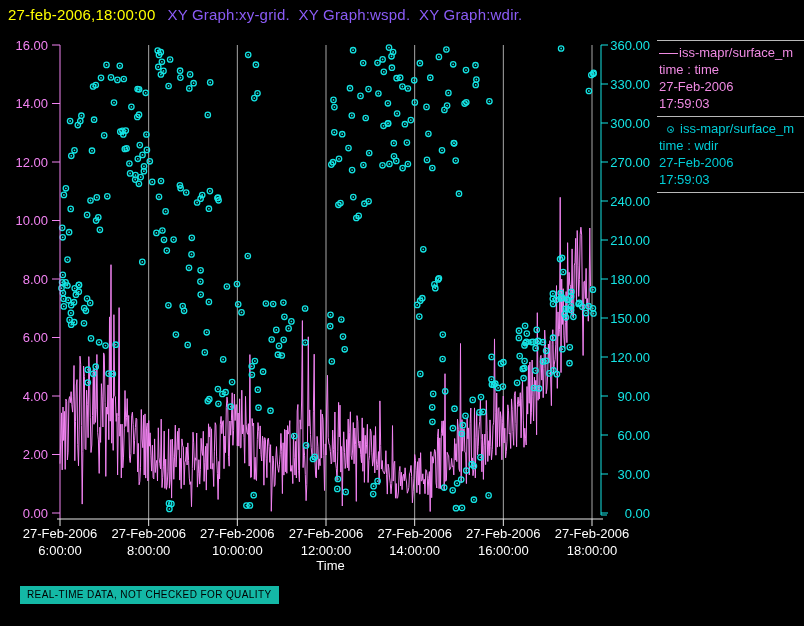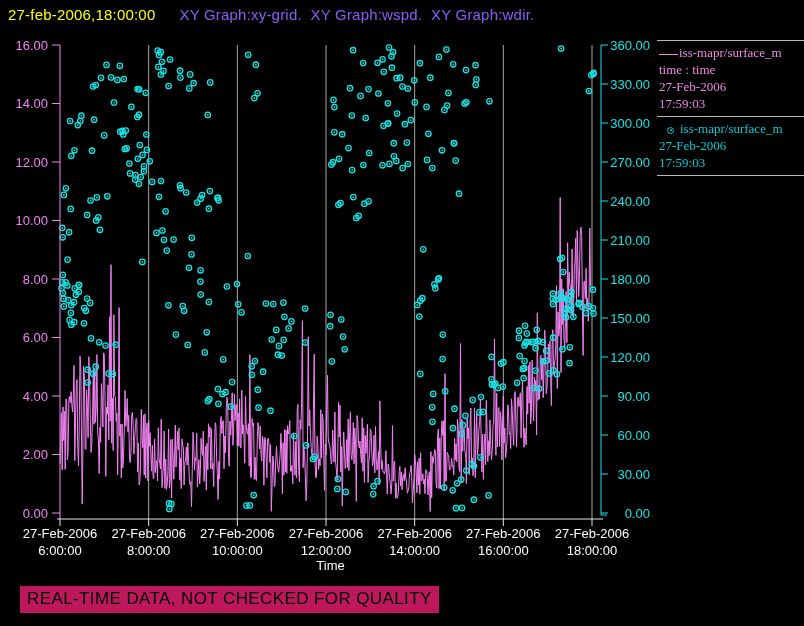--- a/index.html
+++ b/index.html
@@ -1,35 +1,35 @@
 <!DOCTYPE html>
 <html><head>
 <meta charset="utf-8">
 <style>
   html,body{margin:0;padding:0;background:#000;}
   body{width:804px;height:626px;position:relative;overflow:hidden;
        font-family:"Liberation Sans", sans-serif;}
   .titlebar{position:absolute;left:8px;top:6px;font-size:15px;white-space:pre;letter-spacing:.2px;}
-  .ts{color:#ffff00;margin-right:24px;}
+  .ts{color:#ffff00;margin-right:12px;}
   .graphs{color:#8b5cf6;}
   #plot{position:absolute;left:0;top:0;width:804px;height:626px;}
   .legend{position:absolute;left:657px;top:40px;right:0;font-size:13px;line-height:17px;
           white-space:nowrap;overflow:hidden;}
-  .lentry{border-top:1px solid #b9b9b9;padding:3px 0 4px 2px;font-family:Liberation Serif, serif;}
+  .lentry{border-top:1px solid #b9b9b9;padding:3px 0 4px 2px;}
   .lentry:last-child{border-bottom:1px solid #b9b9b9;}
   .lentry.m{color:#ef8ae2;}
   .lentry.c{color:#00ccd6;}
   .swatch-line{display:inline-block;width:19px;height:0;border-top:1px solid #ef8ae2;
                vertical-align:middle;margin-right:1px;}
   .swatch-circle{display:inline-block;width:5px;height:5px;border:1px solid #00ccd6;
                  border-radius:50%;margin:0 6px 0 8px;vertical-align:middle;position:relative;}
   .swatch-circle::after{content:"";position:absolute;left:1.5px;top:1.5px;width:2px;height:2px;
                  border-radius:50%;background:#00ccd6;}
-  .warning{position:absolute;left:20px;top:586px;background:#be185d;color:#000;
-           font-size:17px;padding:3px 7px 4px 7px;letter-spacing:.4px;white-space:nowrap;}
+  .warning{position:absolute;left:20px;top:586px;background:#14b8a6;color:#000;
+           font-size:10px;padding:3px 7px 4px 7px;letter-spacing:.4px;white-space:nowrap;}
 </style>
 </head>
 <body>
 
 <div id="plot"><svg width="804" height="626">
       <line x1="148.66666666666669" y1="45" x2="148.66666666666669" y2="519" stroke="#a8a8a8" stroke-width="1"></line>
       <line x1="237.33333333333334" y1="45" x2="237.33333333333334" y2="519" stroke="#a8a8a8" stroke-width="1"></line>
       <line x1="326" y1="45" x2="326" y2="519" stroke="#a8a8a8" stroke-width="1"></line>
       <line x1="414.6666666666667" y1="45" x2="414.6666666666667" y2="519" stroke="#a8a8a8" stroke-width="1"></line>
       <line x1="503.33333333333337" y1="45" x2="503.33333333333337" y2="519" stroke="#a8a8a8" stroke-width="1"></line>
@@ -905,18 +905,19 @@
 
 <div class="legend">
   <div class="lentry m">
     <div><span class="swatch-line"></span><span>iss-mapr/surface_m</span></div>
     <div>time : time</div>
     <div>27-Feb-2006</div>
     <div>17:59:03</div>
   </div>
   <div class="lentry c">
     <div><span class="swatch-circle"></span><span>iss-mapr/surface_m</span></div>
+    <div>time : wdir</div>
     <div>27-Feb-2006</div>
     <div>17:59:03</div>
   </div>
 </div>
 
 <div class="warning">REAL-TIME DATA, NOT CHECKED FOR QUALITY</div>
 
 </body></html>

